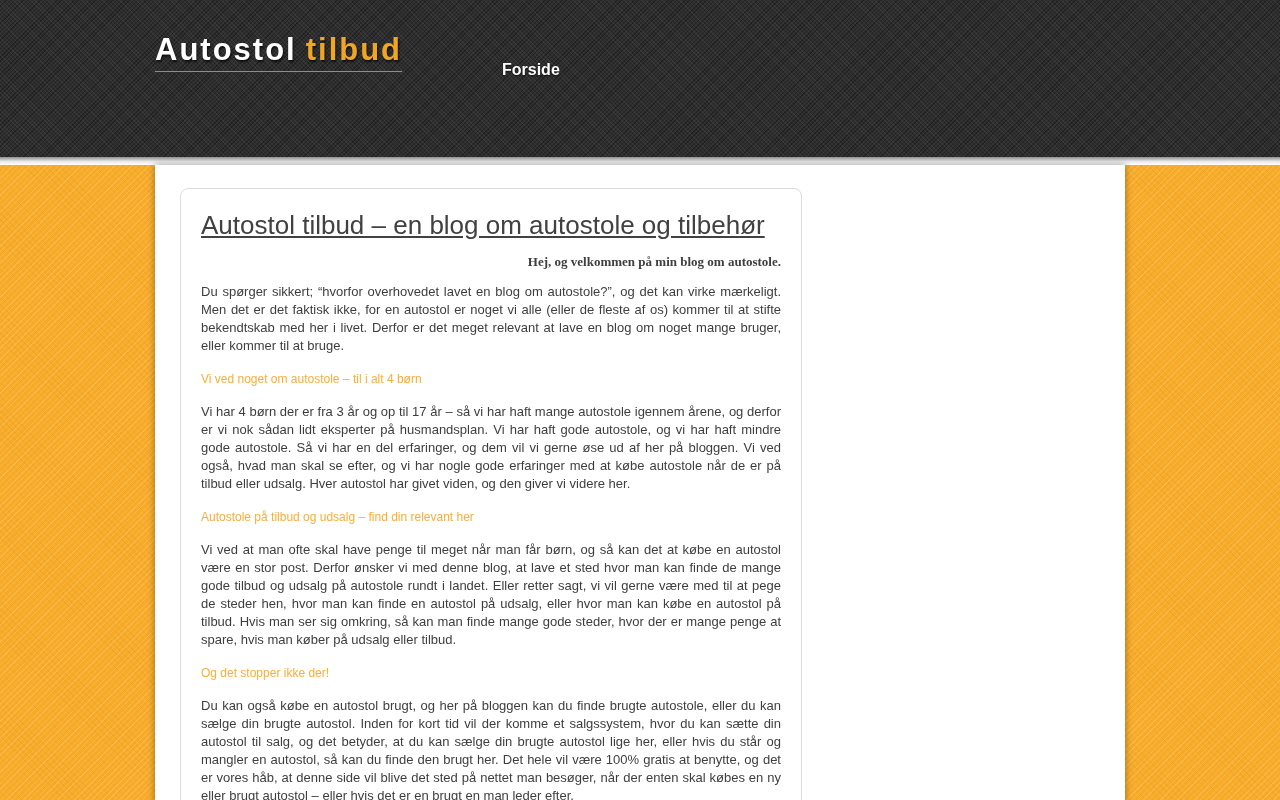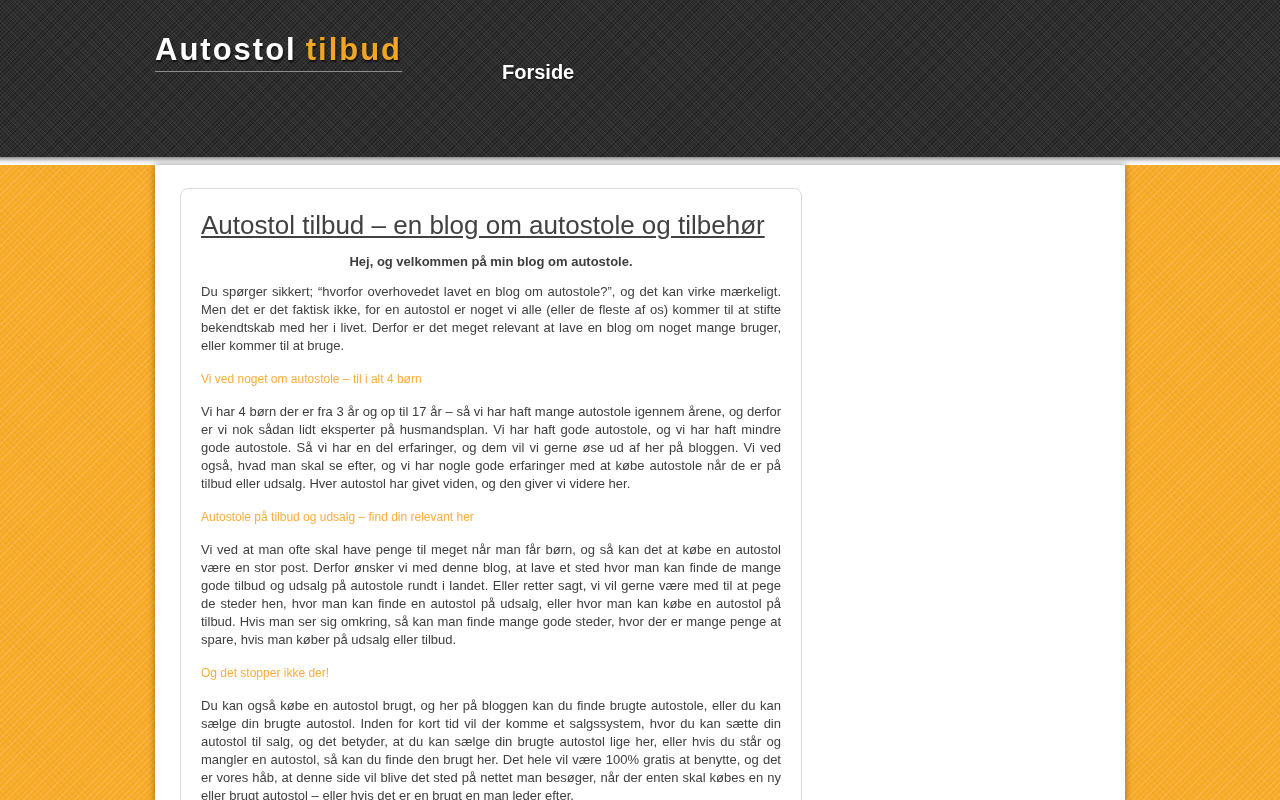--- a/index.html
+++ b/index.html
@@ -47,21 +47,21 @@
     white-space: nowrap;
     line-height: 1;
   }
   .logo .logo-accent { color: #f0a624; margin-left: 9px; }
   .main-nav {
     position: absolute;
     left: 502px; top: 61px;
   }
   .nav-item {
     color: #ffffff;
-    font-size: 20px;
+    font-size: 16px;
     font-weight: 700;
     text-decoration: none;
     text-shadow: 0 1px 2px rgba(0,0,0,0.7);
   }
 
   
   .content-wrap {
     position: relative;
     margin-left: 155px;
     margin-top: 8px; 
@@ -91,21 +91,22 @@
   }
   .post-card p {
     margin: 12px 0;
     font-size: 13px;
     line-height: 18px;
     color: #3e3e3e;
     text-align: justify;
   }
   .post-card p.lead {
     font-weight: 700;
-    text-align: center;
+    text-align: right;
+    font-family: Liberation Serif, serif;
   }
   .post-card h2 {
     margin: 8px 0 10px 0;
     font-size: 12px;
     font-weight: 400;
     line-height: 24px;
     color: #fbad3a;
   }
 </style>
 </head>

